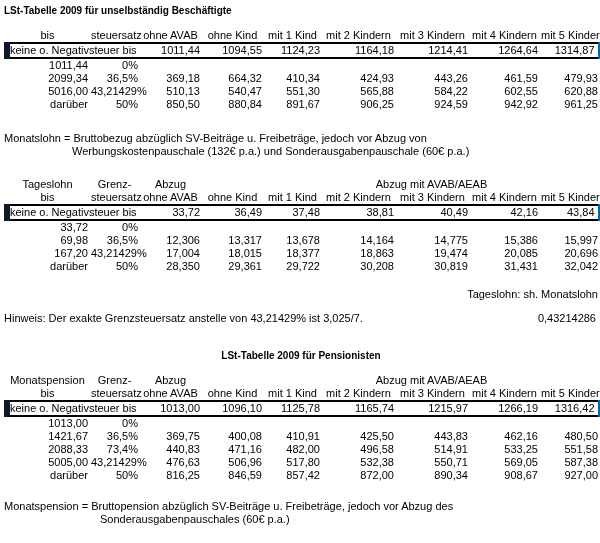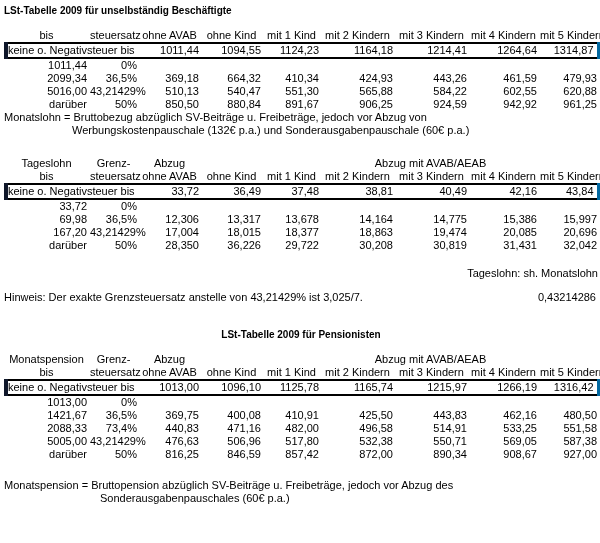--- a/index.html
+++ b/index.html
@@ -13,23 +13,23 @@
   .title2 { margin-top: 25px; text-align: center; }
   table.t { border-collapse: collapse; table-layout: fixed; width: 594px; }
   table.t td {
     height: 13px; line-height: 13px; padding: 0 3px 0 0;
     white-space: nowrap; overflow: visible; vertical-align: bottom;
   }
   td.c { text-align: center; }
   td.r { text-align: right; }
   td.l { text-align: left; padding-left: 2px; }
   tr.boxed td { border-top: 2px solid #000; border-bottom: 2px solid #000; }
-  tr.boxed td.first { border-left: 4px solid #0f172a; }
+  tr.boxed td.first { border-left: 6px solid #0f172a; }
   tr.boxed td.last { border-right: 7px solid #0369a1; }
-  .note { margin-top: 0; line-height: 13px; }
+  .note { margin-top: 21px; line-height: 13px; }
   .note .ind-a { padding-left: 68px; }
   .note .ind-b { padding-left: 96px; }
   .gap-table { margin-top: 20px; }
   .single-note { margin-top: 15px; line-height: 13px; text-align: right; }
   .hinweis-row {
     margin-top: 11px; width: 592px; display: flex;
     justify-content: space-between; line-height: 13px;
   }
   .note-pension { margin-top: 18px; }
 </style>
@@ -201,21 +201,21 @@
         <td class="r">18,377</td>
         <td class="r">18,863</td>
         <td class="r">19,474</td>
         <td class="r">20,085</td>
         <td class="r">20,696</td>
       </tr>
       <tr>
         <td class="r">darüber</td>
         <td class="r">50%</td>
         <td class="r">28,350</td>
-        <td class="r">36,226</td>
+        <td class="r">29,361</td>
         <td class="r">29,722</td>
         <td class="r">30,208</td>
         <td class="r">30,819</td>
         <td class="r">31,431</td>
         <td class="r">32,042</td>
       </tr>
     </tbody>
   </table>
 
   <div class="single-note">Tageslohn: sh. Monatslohn</div>

